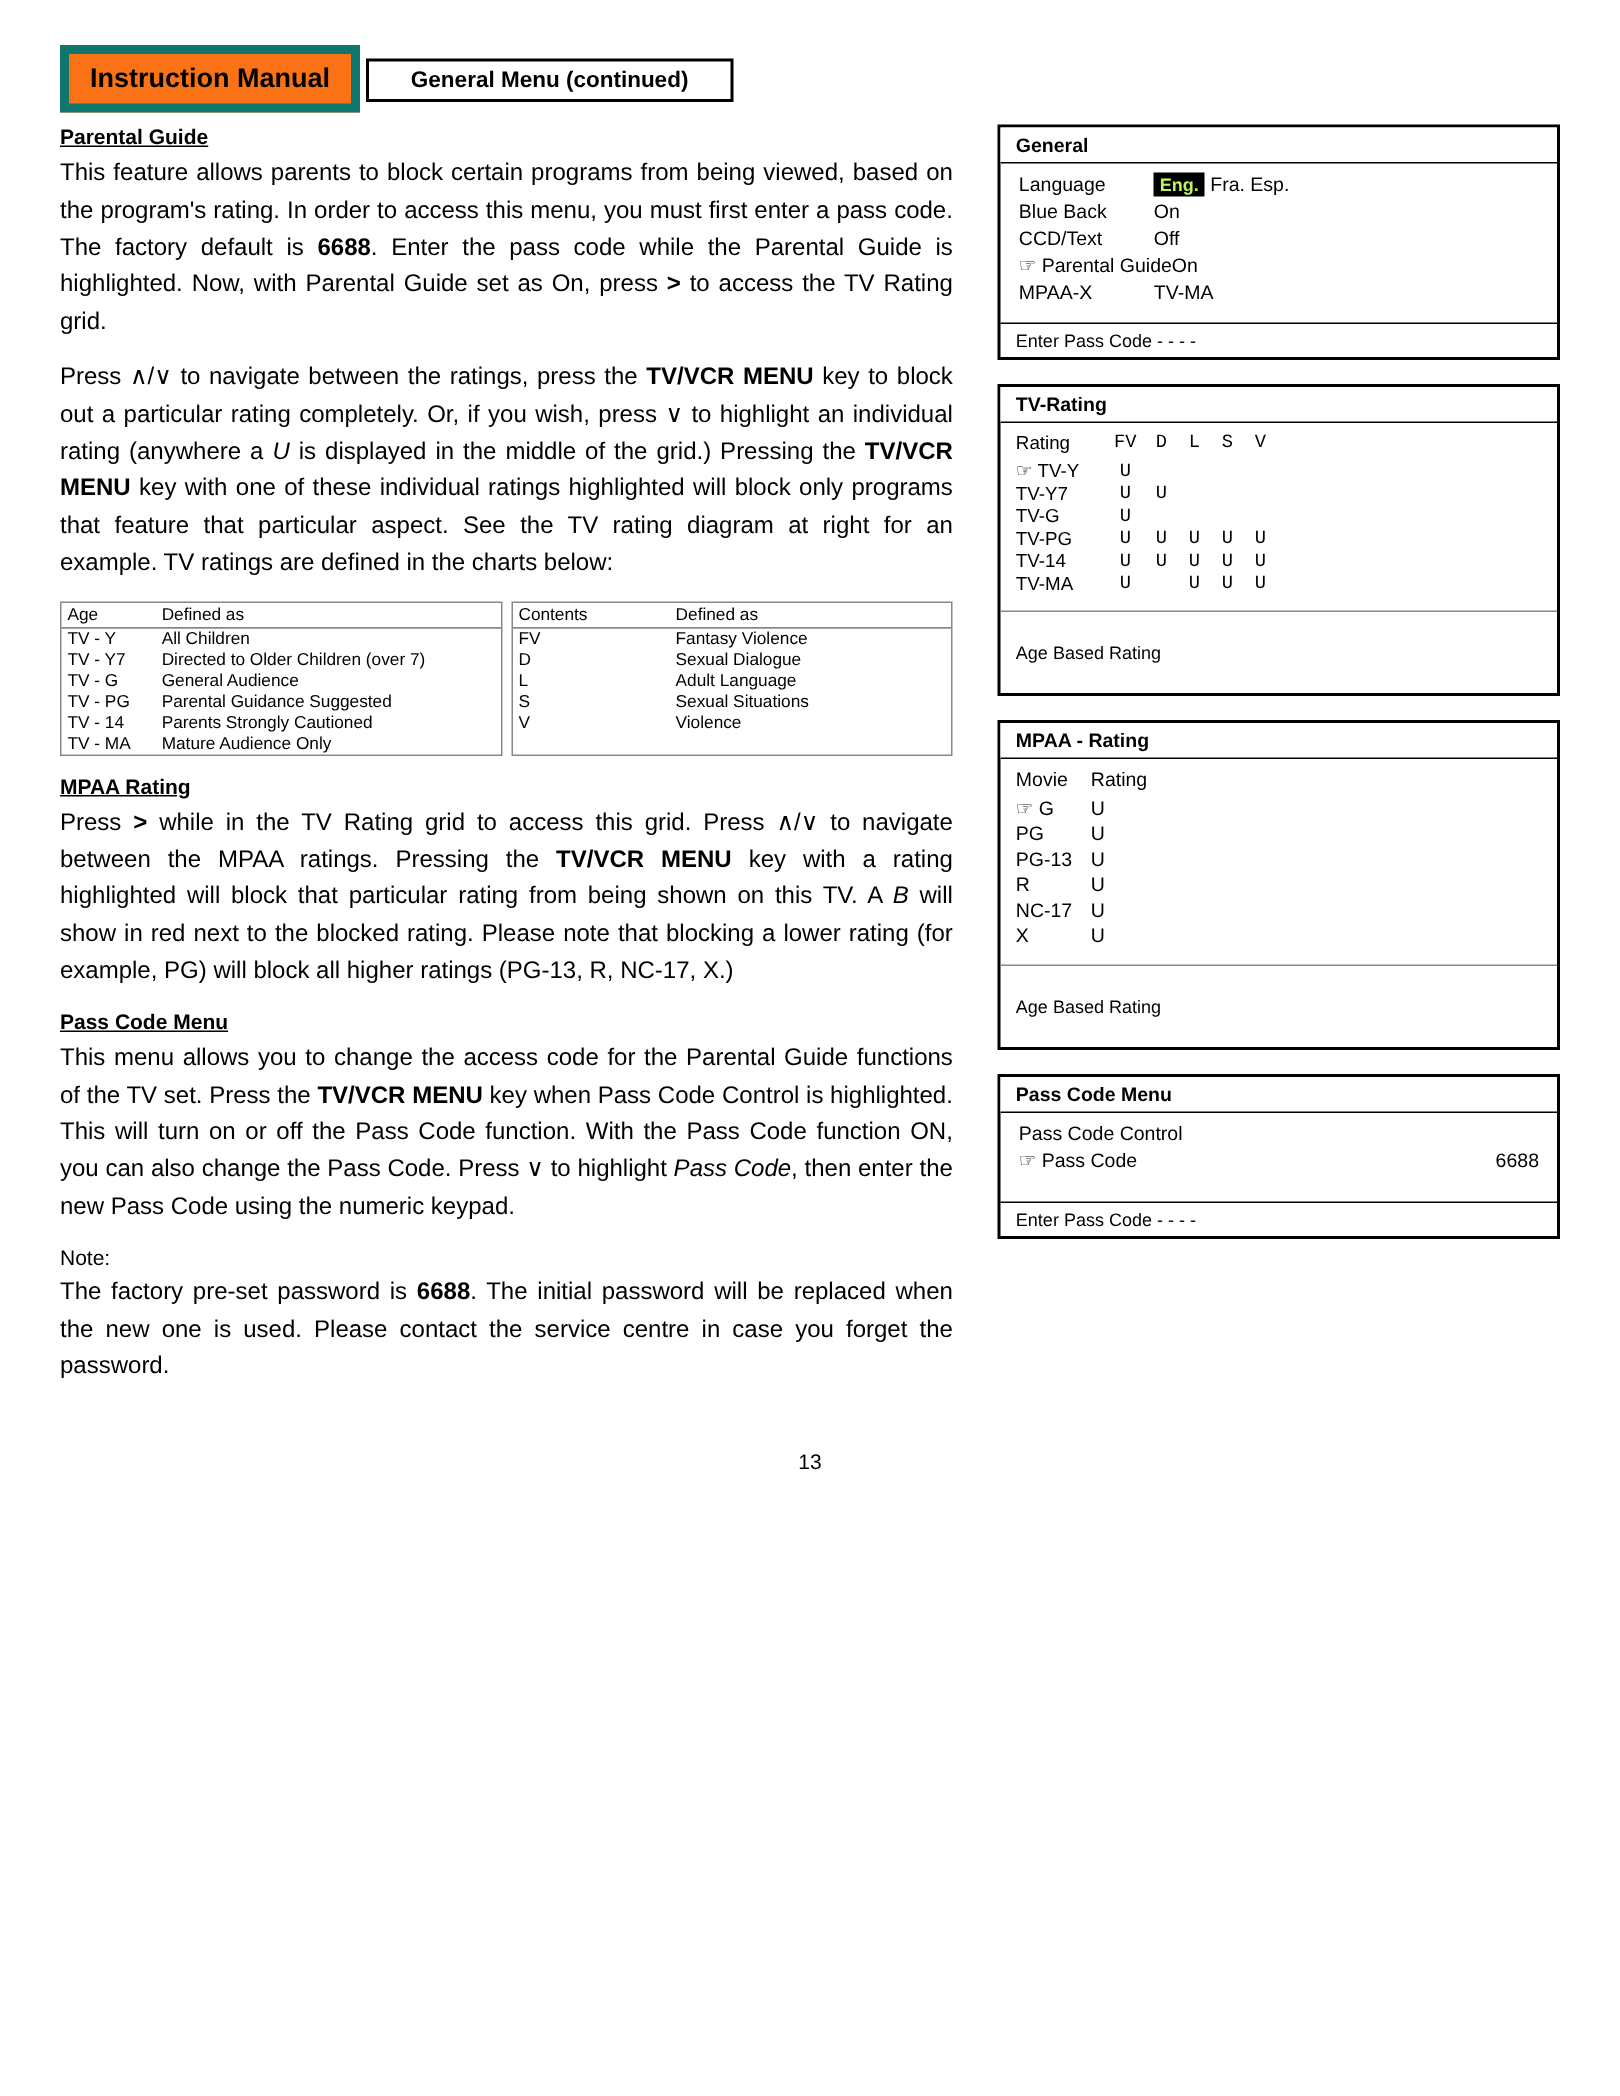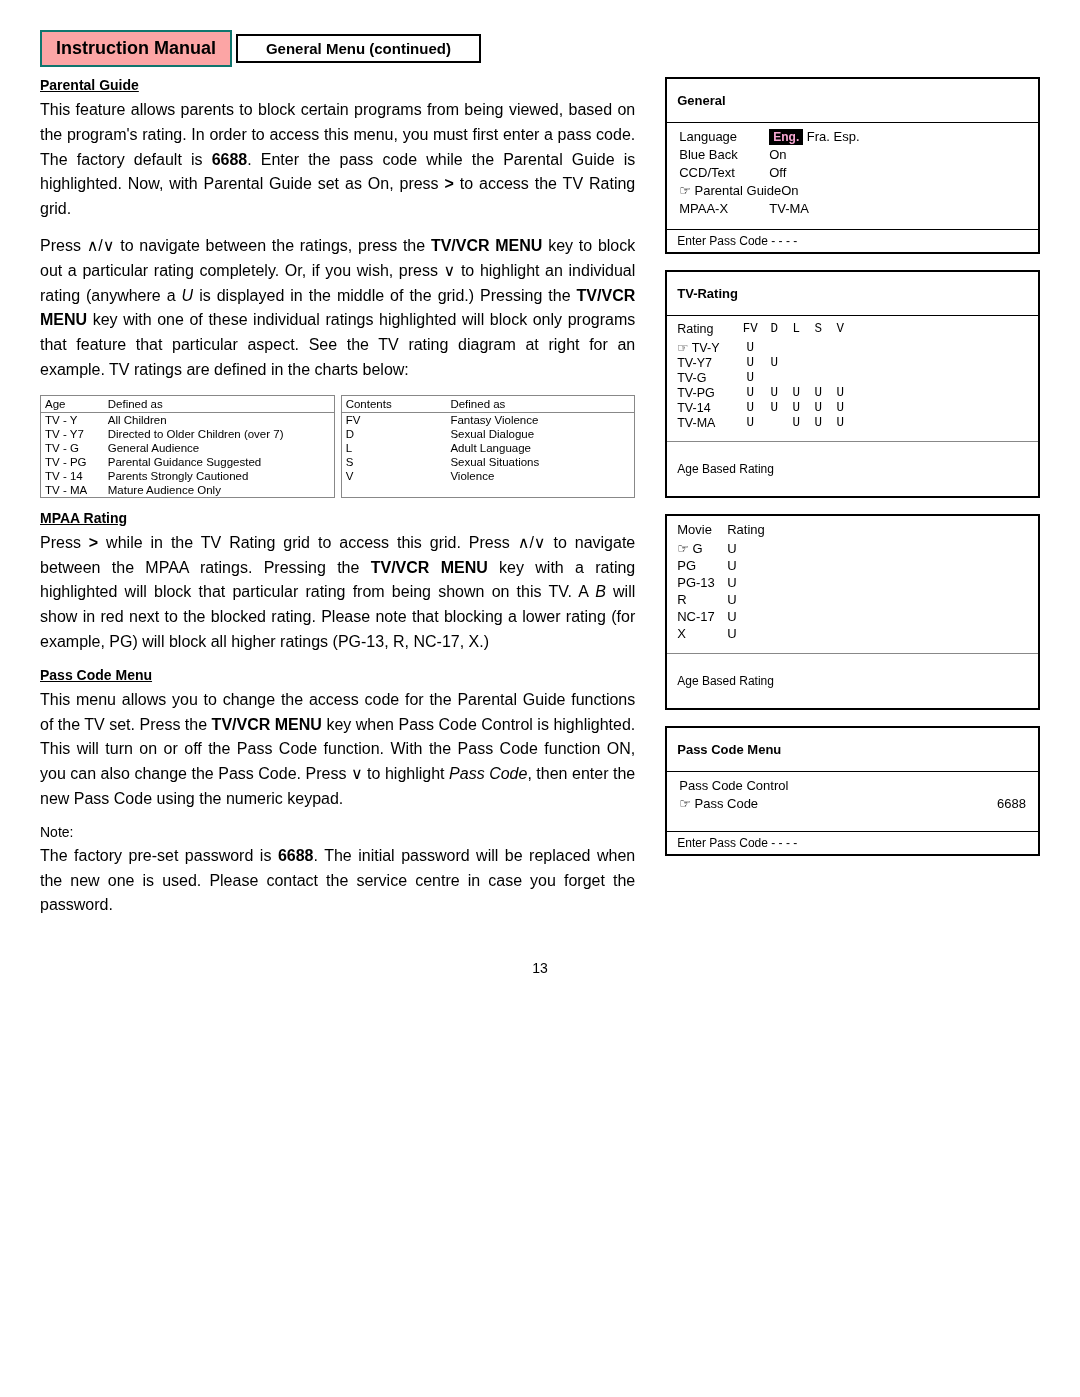--- a/index.html
+++ b/index.html
@@ -12,25 +12,25 @@
       color: #000;
     }
     .page {
       width: 1080px;
       min-height: 1397px;
       padding: 30px 40px 40px 40px;
       position: relative;
     }
     
     .header-box {
-      border: 2px solid #0f766e;
+      border: 6px solid #0f766e;
       padding: 6px 14px;
       display: inline-block;
       margin-bottom: 8px;
-      background: #fca5a5;
+      background: #f97316;
     }
     .header-box .header-title {
       font-size: 18px;
       font-weight: bold;
     }
     .main-title {
       font-size: 26px;
       font-weight: bold;
       margin-bottom: 12px;
     }
@@ -105,42 +105,42 @@
 
     
     .panel-box {
       border: 2px solid #000;
       padding: 0;
       font-size: 13px;
     }
     .panel-box .panel-title {
       font-weight: bold;
       font-size: 13px;
-      padding: 14px 10px;
+      padding: 4px 10px;
       border-bottom: 1px solid #000;
       background: #fff;
     }
     .panel-box .panel-body {
       padding: 6px 12px;
     }
     .panel-row {
       display: flex;
       align-items: center;
       margin-bottom: 3px;
       font-size: 13px;
     }
     .panel-row .label {
       min-width: 90px;
     }
     .panel-row .value {
       flex: 1;
     }
     .highlight-box {
       background: #000;
-      color: #f9a8d4;
+      color: #bef264;
       padding: 1px 4px;
       font-weight: bold;
       font-size: 12px;
     }
     .panel-enter-code {
       border-top: 1px solid #000;
       padding: 4px 10px;
       font-size: 12px;
       margin-top: 4px;
     }
@@ -418,20 +418,21 @@
                 <span style="min-width:22px; text-align:center;">U</span>
                 <span style="min-width:22px; text-align:center;">U</span>
                 <span style="min-width:22px; text-align:center;">U</span>
               </div>
             </div>
         </div>
         <div class="age-based-bar">Age Based Rating</div>
       </div>
 
       <div class="panel-box">
+        <div class="panel-title">MPAA - Rating</div>
         <div class="mpaa-grid">
           <div class="mpaa-row" style="margin-bottom:4px;">
             <span class="movie-label">Movie</span>
             <span class="rating-val">Rating</span>
           </div>
           <div id="mpaa-grid-rows">
               <div class="mpaa-row">
                 <span class="movie-label">☞ G</span>
                 <span class="rating-val">U</span>
               </div>

